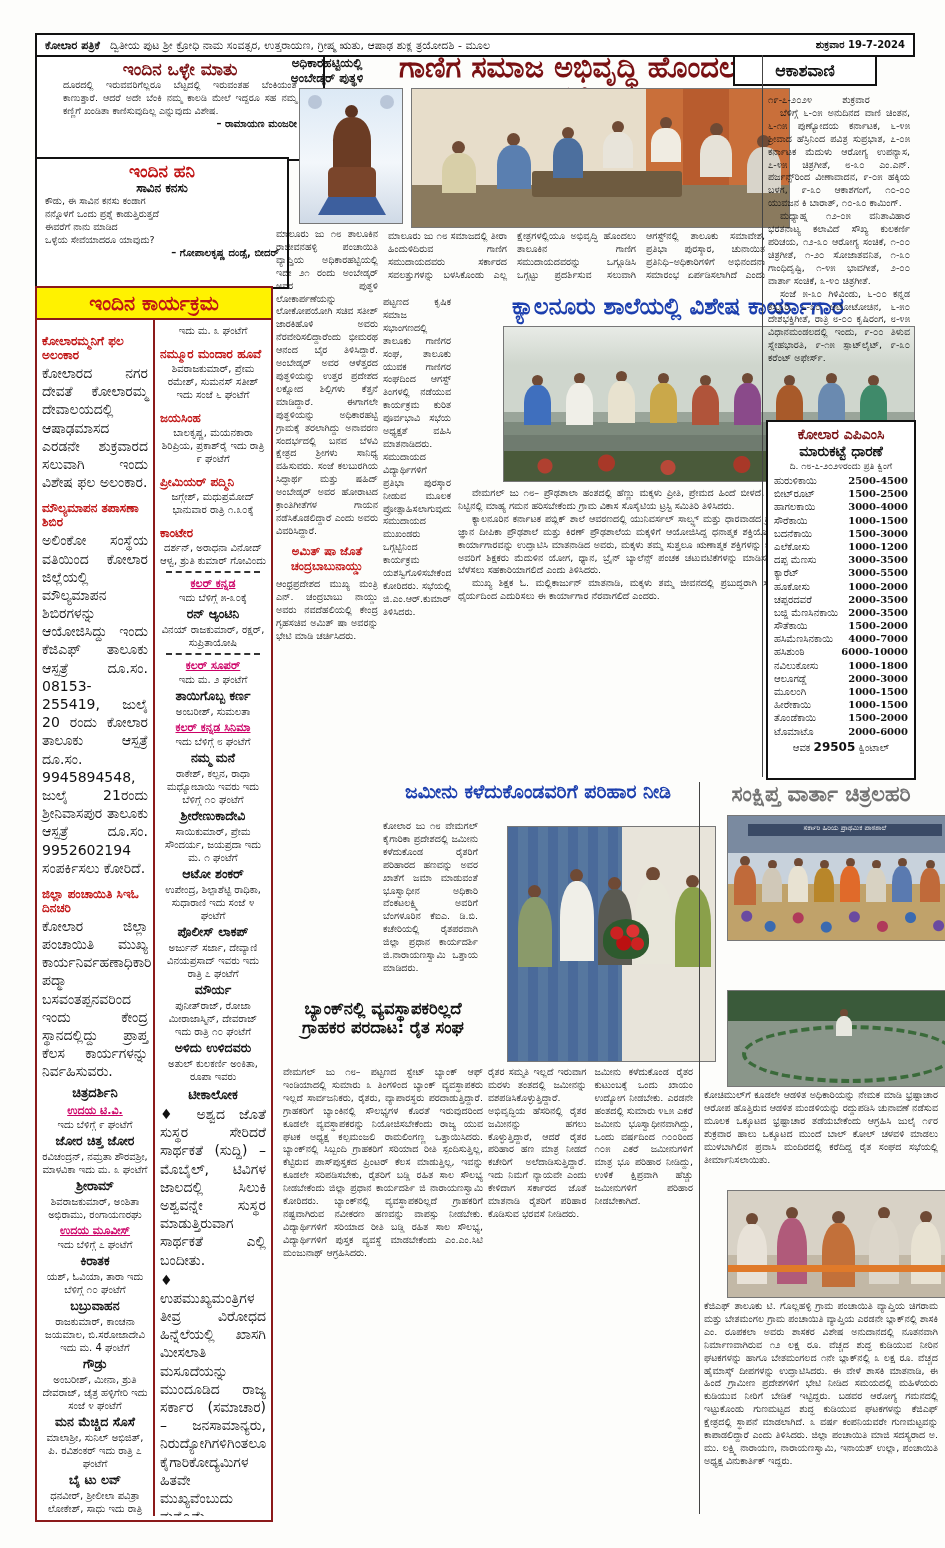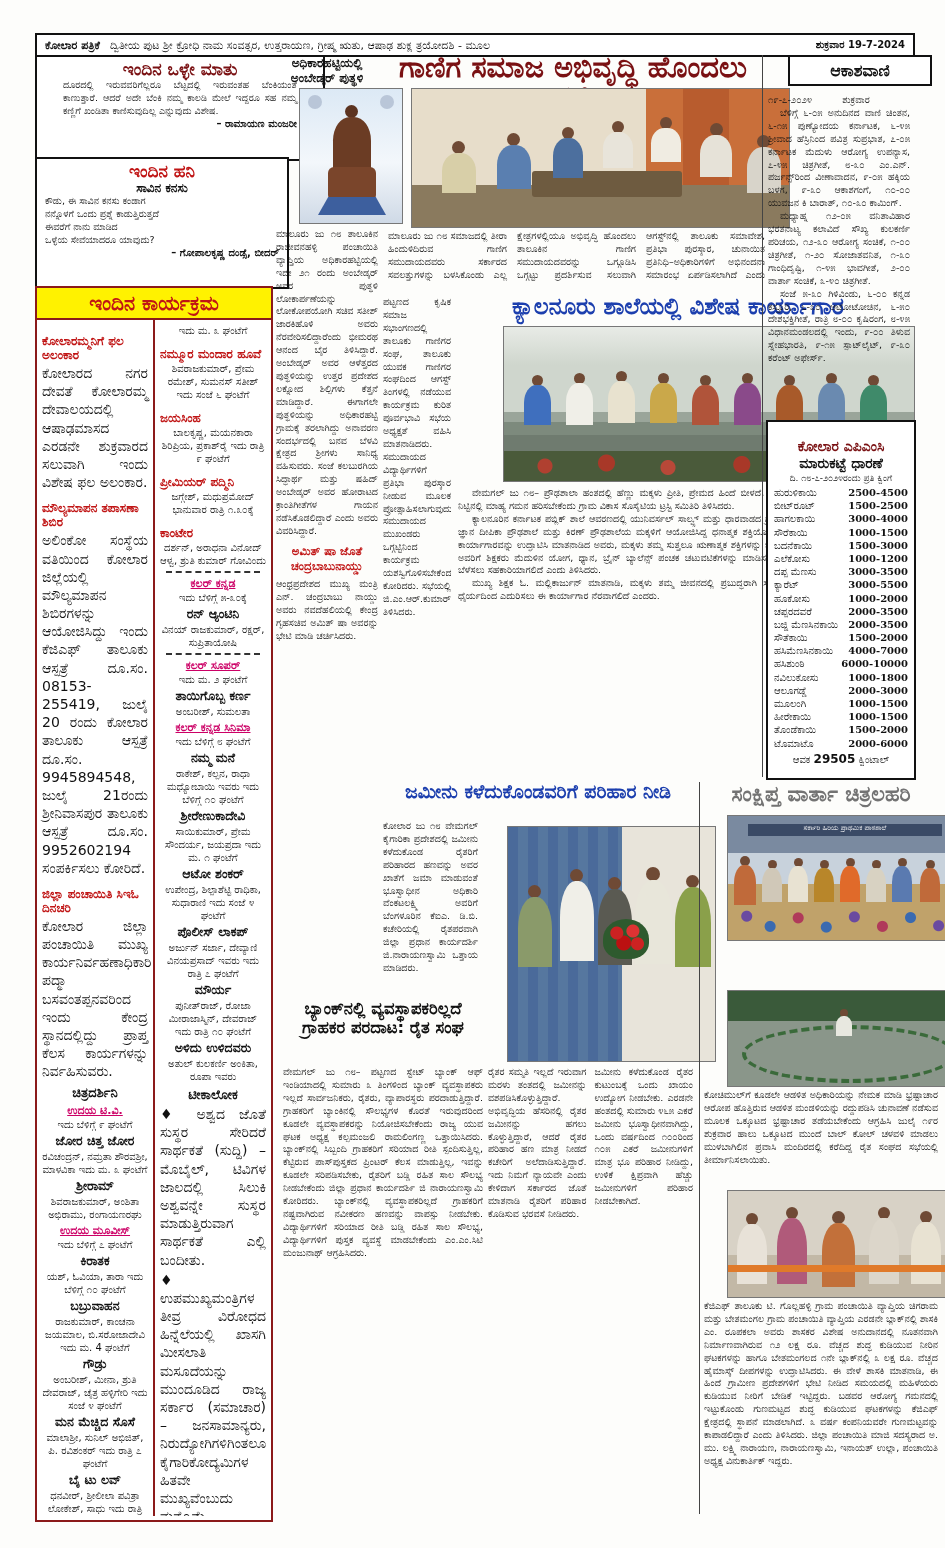--- a/index.html
+++ b/index.html
@@ -34,21 +34,21 @@
   .li-hb{color:#111;font-weight:bold;text-align:center;font-size:13px;margin:4px 0 1px;}
   .li-ch{color:#cc0066;font-weight:bold;text-align:center;font-size:11px;text-decoration:underline;margin:3px 0 1px;}
   .li-t{color:#111;font-weight:bold;text-align:center;font-size:12.5px;margin:2px 0 1px;}
   .li-b{text-align:center;font-size:10px;line-height:1.3;margin:0 0 2px;}
   .li-sep{border-top:2px dashed #333;margin:4px 6px;}
   .li-bl{text-align:justify;font-size:14px;line-height:1.3;margin:2px 0;}
   .li-sg{text-align:right;font-weight:bold;font-size:10.5px;margin:2px 0;}
   
   .radio-head{border:2px solid #111;text-align:center;font-weight:bold;font-size:16px;padding:4px 0;background:#fff;}
   .apmc{border:2px solid #111;background:#fff;padding:2px 6px;}
-  .apmc .t1{color:#7a1113;font-weight:bold;text-align:center;font-size:14px;margin-top:14px;}
+  .apmc .t1{color:#7a1113;font-weight:bold;text-align:center;font-size:14px;margin-top:2px;}
   .apmc .t2{font-weight:bold;text-align:center;font-size:14px;}
   .apmc .dl{text-align:center;font-size:9px;margin:1px 0 2px;}
   .apmc .row{display:flex;justify-content:space-between;font-size:10px;line-height:1.32;}
   .apmc .row .nm{}
   .apmc .row .rg{font-weight:bold;font-family:"DejaVu Serif",serif;}
   .apmc .ft{text-align:center;font-size:10px;margin-top:2px;}
   .apmc .ft b{font-size:12px;}
   
   .photo{border:1px solid #777;overflow:hidden;margin-left:23px;}
   .hd{position:absolute;border-radius:50%;background:#6f4a35;}
@@ -236,21 +236,21 @@
       radial-gradient(circle at 58% 45%, #a83828 0 8px, transparent 9px),
       radial-gradient(circle at 74% 52%, #b04030 0 7px, transparent 8px),
       radial-gradient(circle at 90% 42%, #a83828 0 8px, transparent 9px),#4a5a3a;"></span>
   </div>
   <div class="abs jt tiny ovh" style="left:458px;top:487px;width:448px;height:290px;">
     <div style="text-indent:14px;">ವೇಮಗಲ್ ಜು ೧೮– ಪ್ರೌಢಶಾಲಾ ಹಂತದಲ್ಲಿ ಹೆಣ್ಣು ಮಕ್ಕಳು ಪ್ರೀತಿ, ಪ್ರೇಮದ ಹಿಂದೆ ಬೀಳದೆ, ತಮ್ಮ ಶೈಕ್ಷಣಿಕ ಭವಿಷ್ಯವನ್ನು ರೂಪಿಸಿಕೊಳ್ಳುವ ನಿಟ್ಟಿನಲ್ಲಿ ಮಾಹ್ಯ ಗಮನ ಹರಿಸಬೇಕೆಂದು ಗ್ರಾಮ ವಿಕಾಸ ಸೊಸೈಟಿಯ ಟ್ರಸ್ಟಿ ಸಮಿತಿರಿ ತಿಳಿಸಿದರು.</div>
     <div style="text-indent:14px;">ಕ್ಯಾಲನೂರಿನ ಕರ್ನಾಟಕ ಪಬ್ಲಿಕ್ ಶಾಲೆ ಆವರಣದಲ್ಲಿ ಯುನಿವರ್ಸಲ್ ಸಾಲ್ವ್ಸ್ ಮತ್ತು ಧಾರವಾಡದ ಗ್ರಾಮ ವಿಕಾಸ ಸೊಸೈಟಿಯಿಂದ ಕೆಪಿಎಸ್ ಶಾಲೆ, ಜ್ಞಾನ ದೀಪಿಕಾ ಪ್ರೌಢಶಾಲೆ ಮತ್ತು ಕಿರಣ್ ಪ್ರೌಢಶಾಲೆಯ ಮಕ್ಕಳಿಗೆ ಆಯೋಜಿಸಿದ್ದ ಧನಾತ್ಮಕ ಶಕ್ತಿಯೊಂದಿಗೆ ಕಲಿಕೆಯನ್ನು ಸುಲಭ ಮಾಡುವ ವಿಧಾನ ಕಾರ್ಯಾಗಾರವನ್ನು ಉದ್ಘಾಟಿಸಿ ಮಾತನಾಡಿದ ಅವರು, ಮಕ್ಕಳು ತಮ್ಮ ಸುತ್ತಲೂ ಋಣಾತ್ಮಕ ಶಕ್ತಿಗಳನ್ನು ಬೆಳೆಸಿಕೊಂಡು, ಕಲಿಕೆಯಲ್ಲಿ ಹಿಂದುಳಿದಿರುತ್ತಾರೆ. ಅವರಿಗೆ ಶಿಕ್ಷಕರು ಮೆದುಳಿನ ಯೋಗ, ಧ್ಯಾನ, ಬ್ರೈನ್ ಬ್ಯಾಲೆನ್ಸ್ ಪಂಚಕ ಚಟುವಟಿಕೆಗಳನ್ನು ಮಾಡಿಸುವುದರಿಂದ ಅವರಲ್ಲಿ ಸಕಾರಾತ್ಮಕ ಅಂಶಗಳನ್ನು ಬೆಳೆಸಲು ಸಹಕಾರಿಯಾಗಲಿದೆ ಎಂದು ತಿಳಿಸಿದರು.</div>
     <div style="text-indent:14px;">ಮುಖ್ಯ ಶಿಕ್ಷಕ ಓ. ಮಲ್ಲಿಕಾರ್ಜುನ್ ಮಾತನಾಡಿ, ಮಕ್ಕಳು ತಮ್ಮ ಜೀವನದಲ್ಲಿ ಪ್ರಬುದ್ಧರಾಗಿ ಸಾಗಲು, ಜೀವನದಲ್ಲಿ ಬರುವ ಸವಾಲುಗಳನ್ನು ಧೈರ್ಯದಿಂದ ಎದುರಿಸಲು ಈ ಕಾರ್ಯಾಗಾರ ನೆರವಾಗಲಿದೆ ಎಂದರು.</div>
   </div>
 
-  <div class="abs radio-head" style="left:788px;top:55px;width:140px;">ಆಕಾಶವಾಣಿ</div>
+  <div class="abs radio-head" style="left:733px;top:55px;width:140px;">ಆಕಾಶವಾಣಿ</div>
   <div class="abs jt tiny ovh" style="left:768px;top:94px;width:142px;height:322px;">
     <div style="white-space:pre-wrap;">೧೯-೭-೨೦೨೪          ಶುಕ್ರವಾರ</div>
     <div style="text-indent:12px;">ಬೆಳಿಗ್ಗೆ ೬-೦೫ ಅನುದಿನದ ವಾಣಿ ಚಿಂತನ, ೬-೧೫ ಪುಣ್ಯೋದಯ ಕರ್ನಾಟಕ, ೬-೪೫ ಶ್ರೀವಾದ ಹೆಸ್ರಿನಿಂದ ಪವಿತ್ರ ಸುಪ್ರಭಾತ, ೭-೦೫ ಕರ್ನಾಟಕ ಮೆದುಳು ಆರೋಗ್ಯ ಉಪನ್ಯಾಸ, ೭-೪೫ ಚಿತ್ರಗೀತೆ, ೮-೩೦ ಎಂ.ಎನ್. ಪರ್ಜನ್ಸ್‌ರಿಂದ ವೀಣಾವಾದನ, ೯-೦೫ ಹಕ್ಕಿಯ ಬಳಗ, ೯-೩೦ ಆಕಾಶಗಂಗೆ, ೧೦-೦೦ ಯುವಜನ ಕಿ ಬಾರಾತ್, ೧೦-೩೦ ಕಾಮಿಂಗ್.</div>
     <div style="text-indent:12px;">ಮಧ್ಯಾಹ್ನ ೧೨-೦೫ ವನಿತಾವಿಹಾರ ಭರತನಾಟ್ಯ ಕಲಾವಿದೆ ಸೌಖ್ಯ ಕುಲಕರ್ಣಿ ಪರಿಚಯ, ೧೨-೩೦ ಆರೋಗ್ಯ ಸಂಚಿಕೆ, ೧-೦೦ ಚಿತ್ರಗೀತೆ, ೧-೨೦ ಸೋಜಾತವನಿತ, ೧-೩೦ ಗಾಂಧಿದೃಷ್ಟಿ, ೧-೪೫ ಭಾವಗೀತೆ, ೨-೦೦ ವಾರ್ತಾ ಸಂಚಿಕೆ, ೩-೪೦ ಚಿತ್ರಗೀತೆ.</div>
     <div style="text-indent:12px;">ಸಂಜೆ ೫-೩೦ ಗಿಳಿವಿಂಡು, ೬-೦೦ ಕನ್ನಡ ಕಸ್ತೂರಿ, ೬-೩೦ ಆಟೋಟೋಚಿನ, ೬-೫೦ ದೇಶಭಕ್ತಿಗೀತೆ, ರಾತ್ರಿ ೮-೦೦ ಕೃಷಿರಂಗ, ೮-೪೫ ವಿಧಾನಮಂಡಲದಲ್ಲಿ ಇಂದು, ೯-೦೦ ತಿಳುವ ಸ್ನೇಹಭಾರತಿ, ೯-೧೫ ಸ್ಪಾಟ್‌ಲೈಟ್, ೯-೩೦ ಕರೆಂಟ್ ಅಫೇರ್ಸ್.</div>
   </div>
 
   <div class="abs apmc" style="left:766px;top:420px;width:134px;height:352px;">
     <div class="t1">ಕೋಲಾರ ಎಪಿಎಂಸಿ</div>
     <div class="t2">ಮಾರುಕಟ್ಟೆ ಧಾರಣೆ</div>

